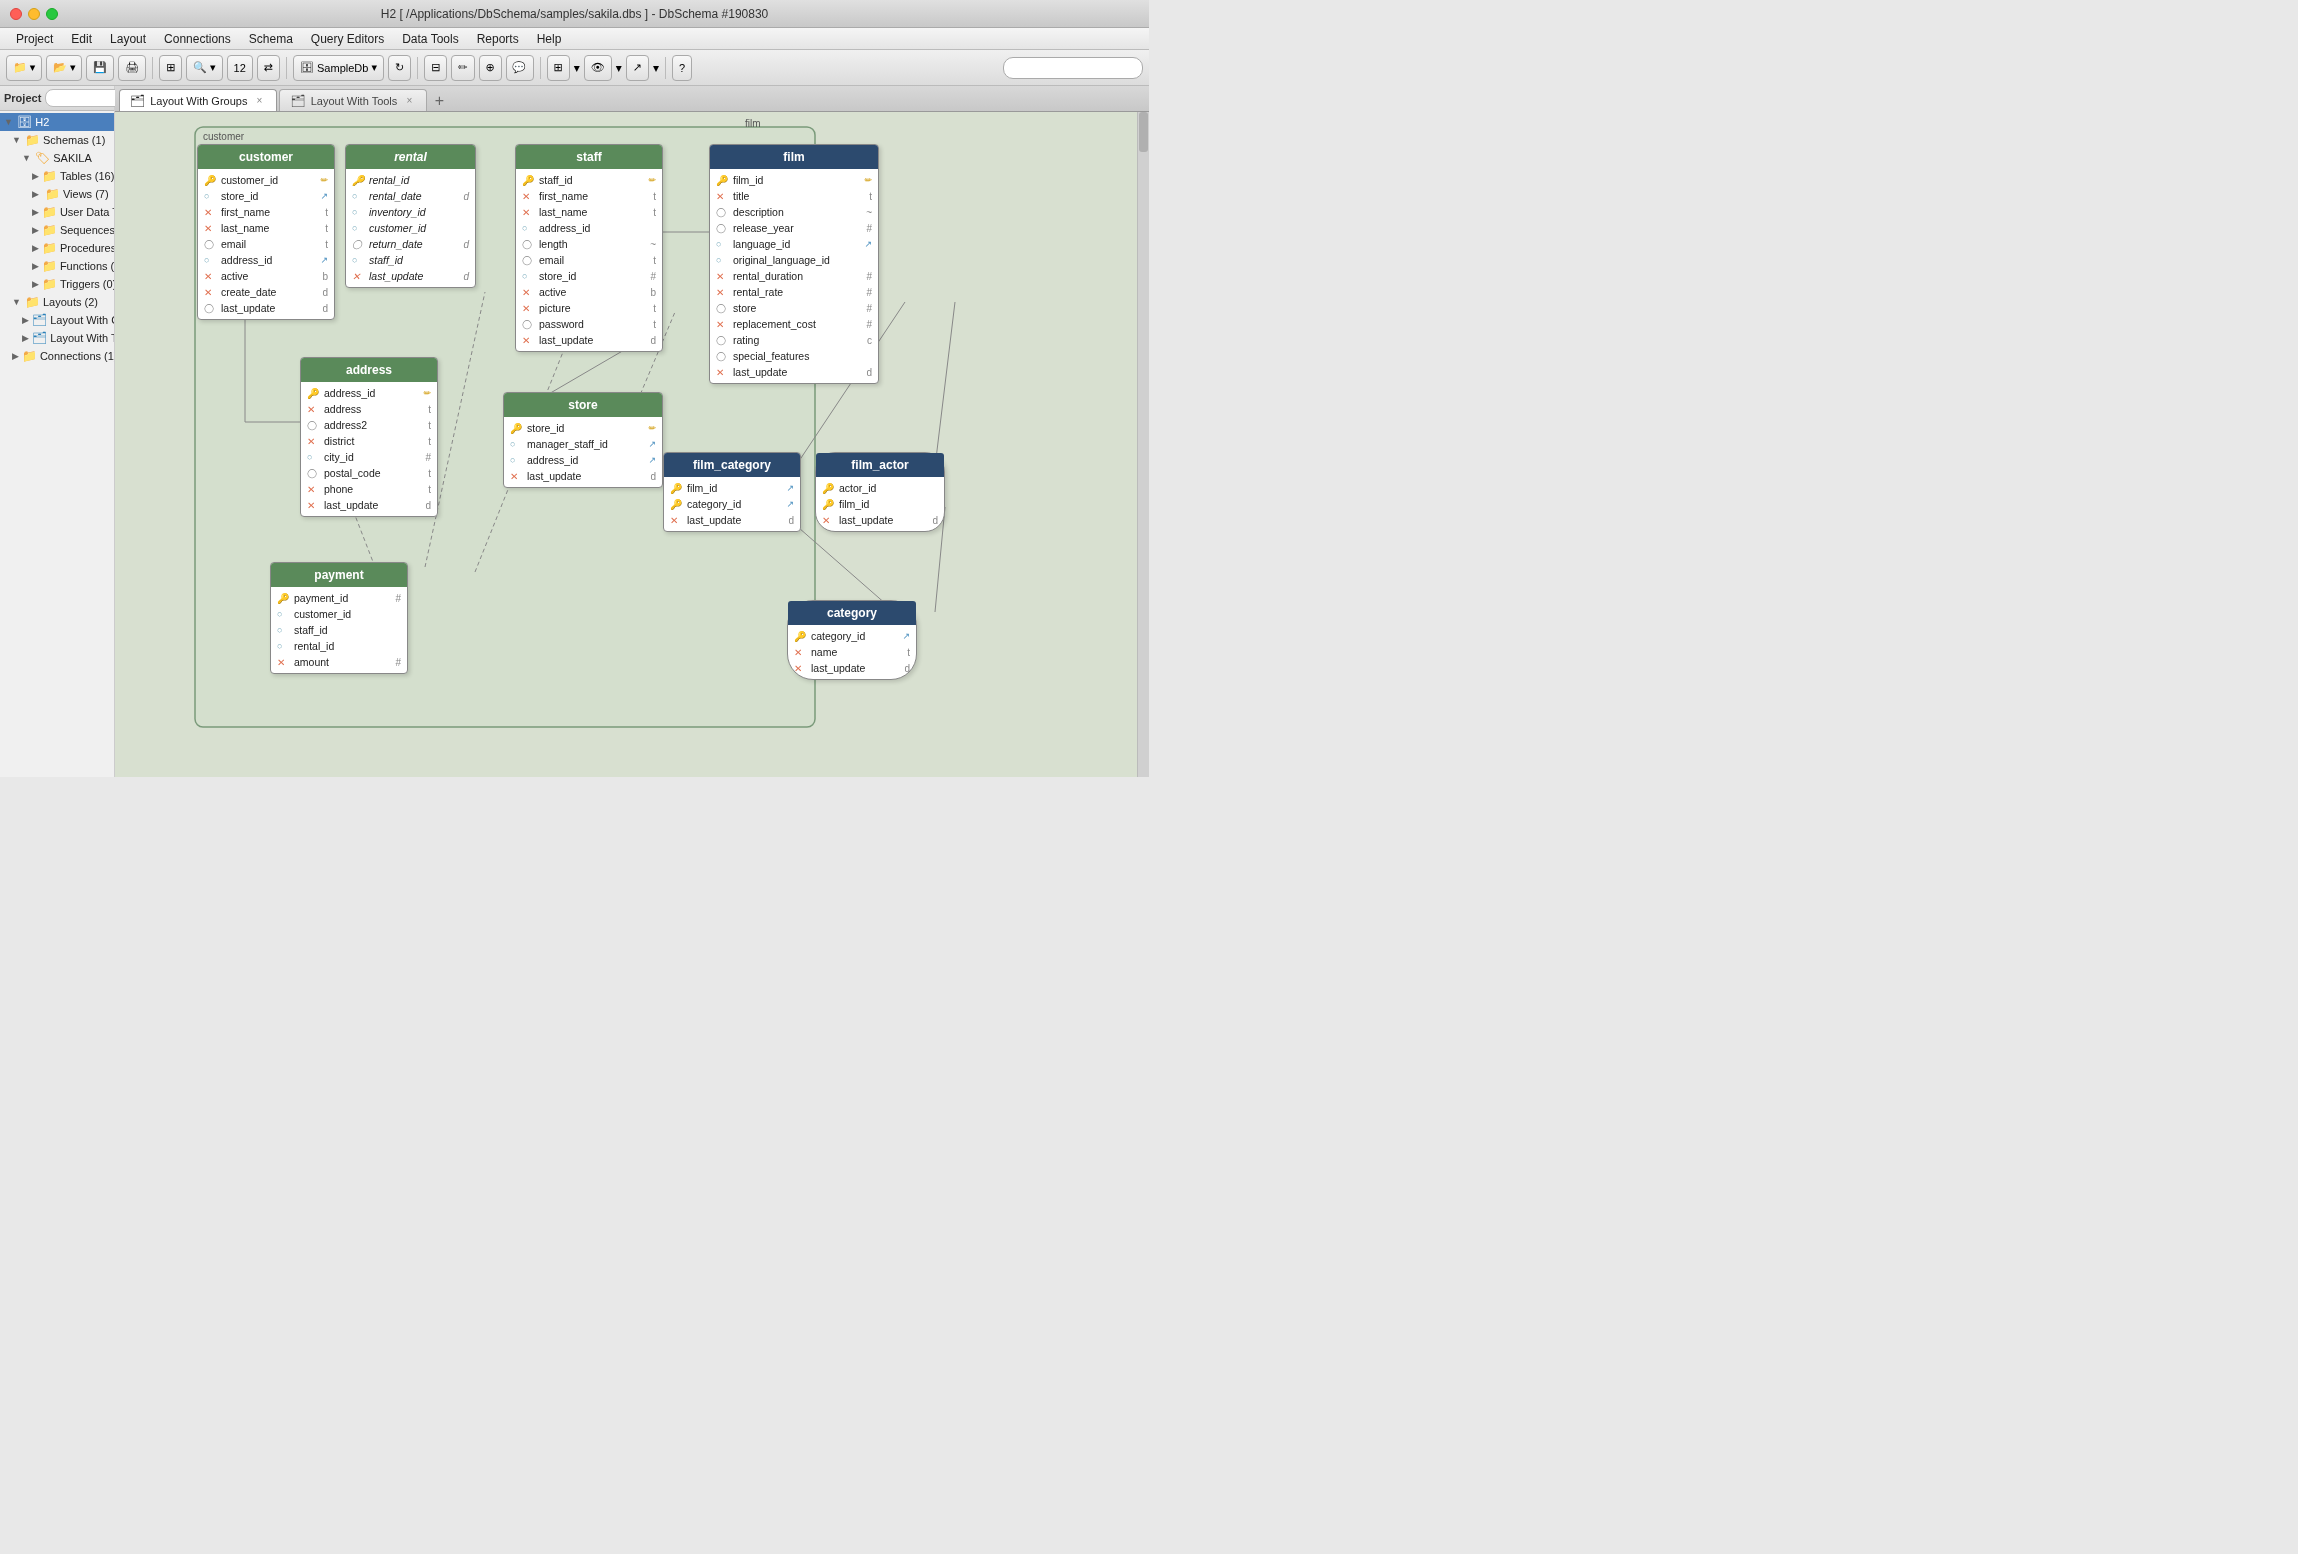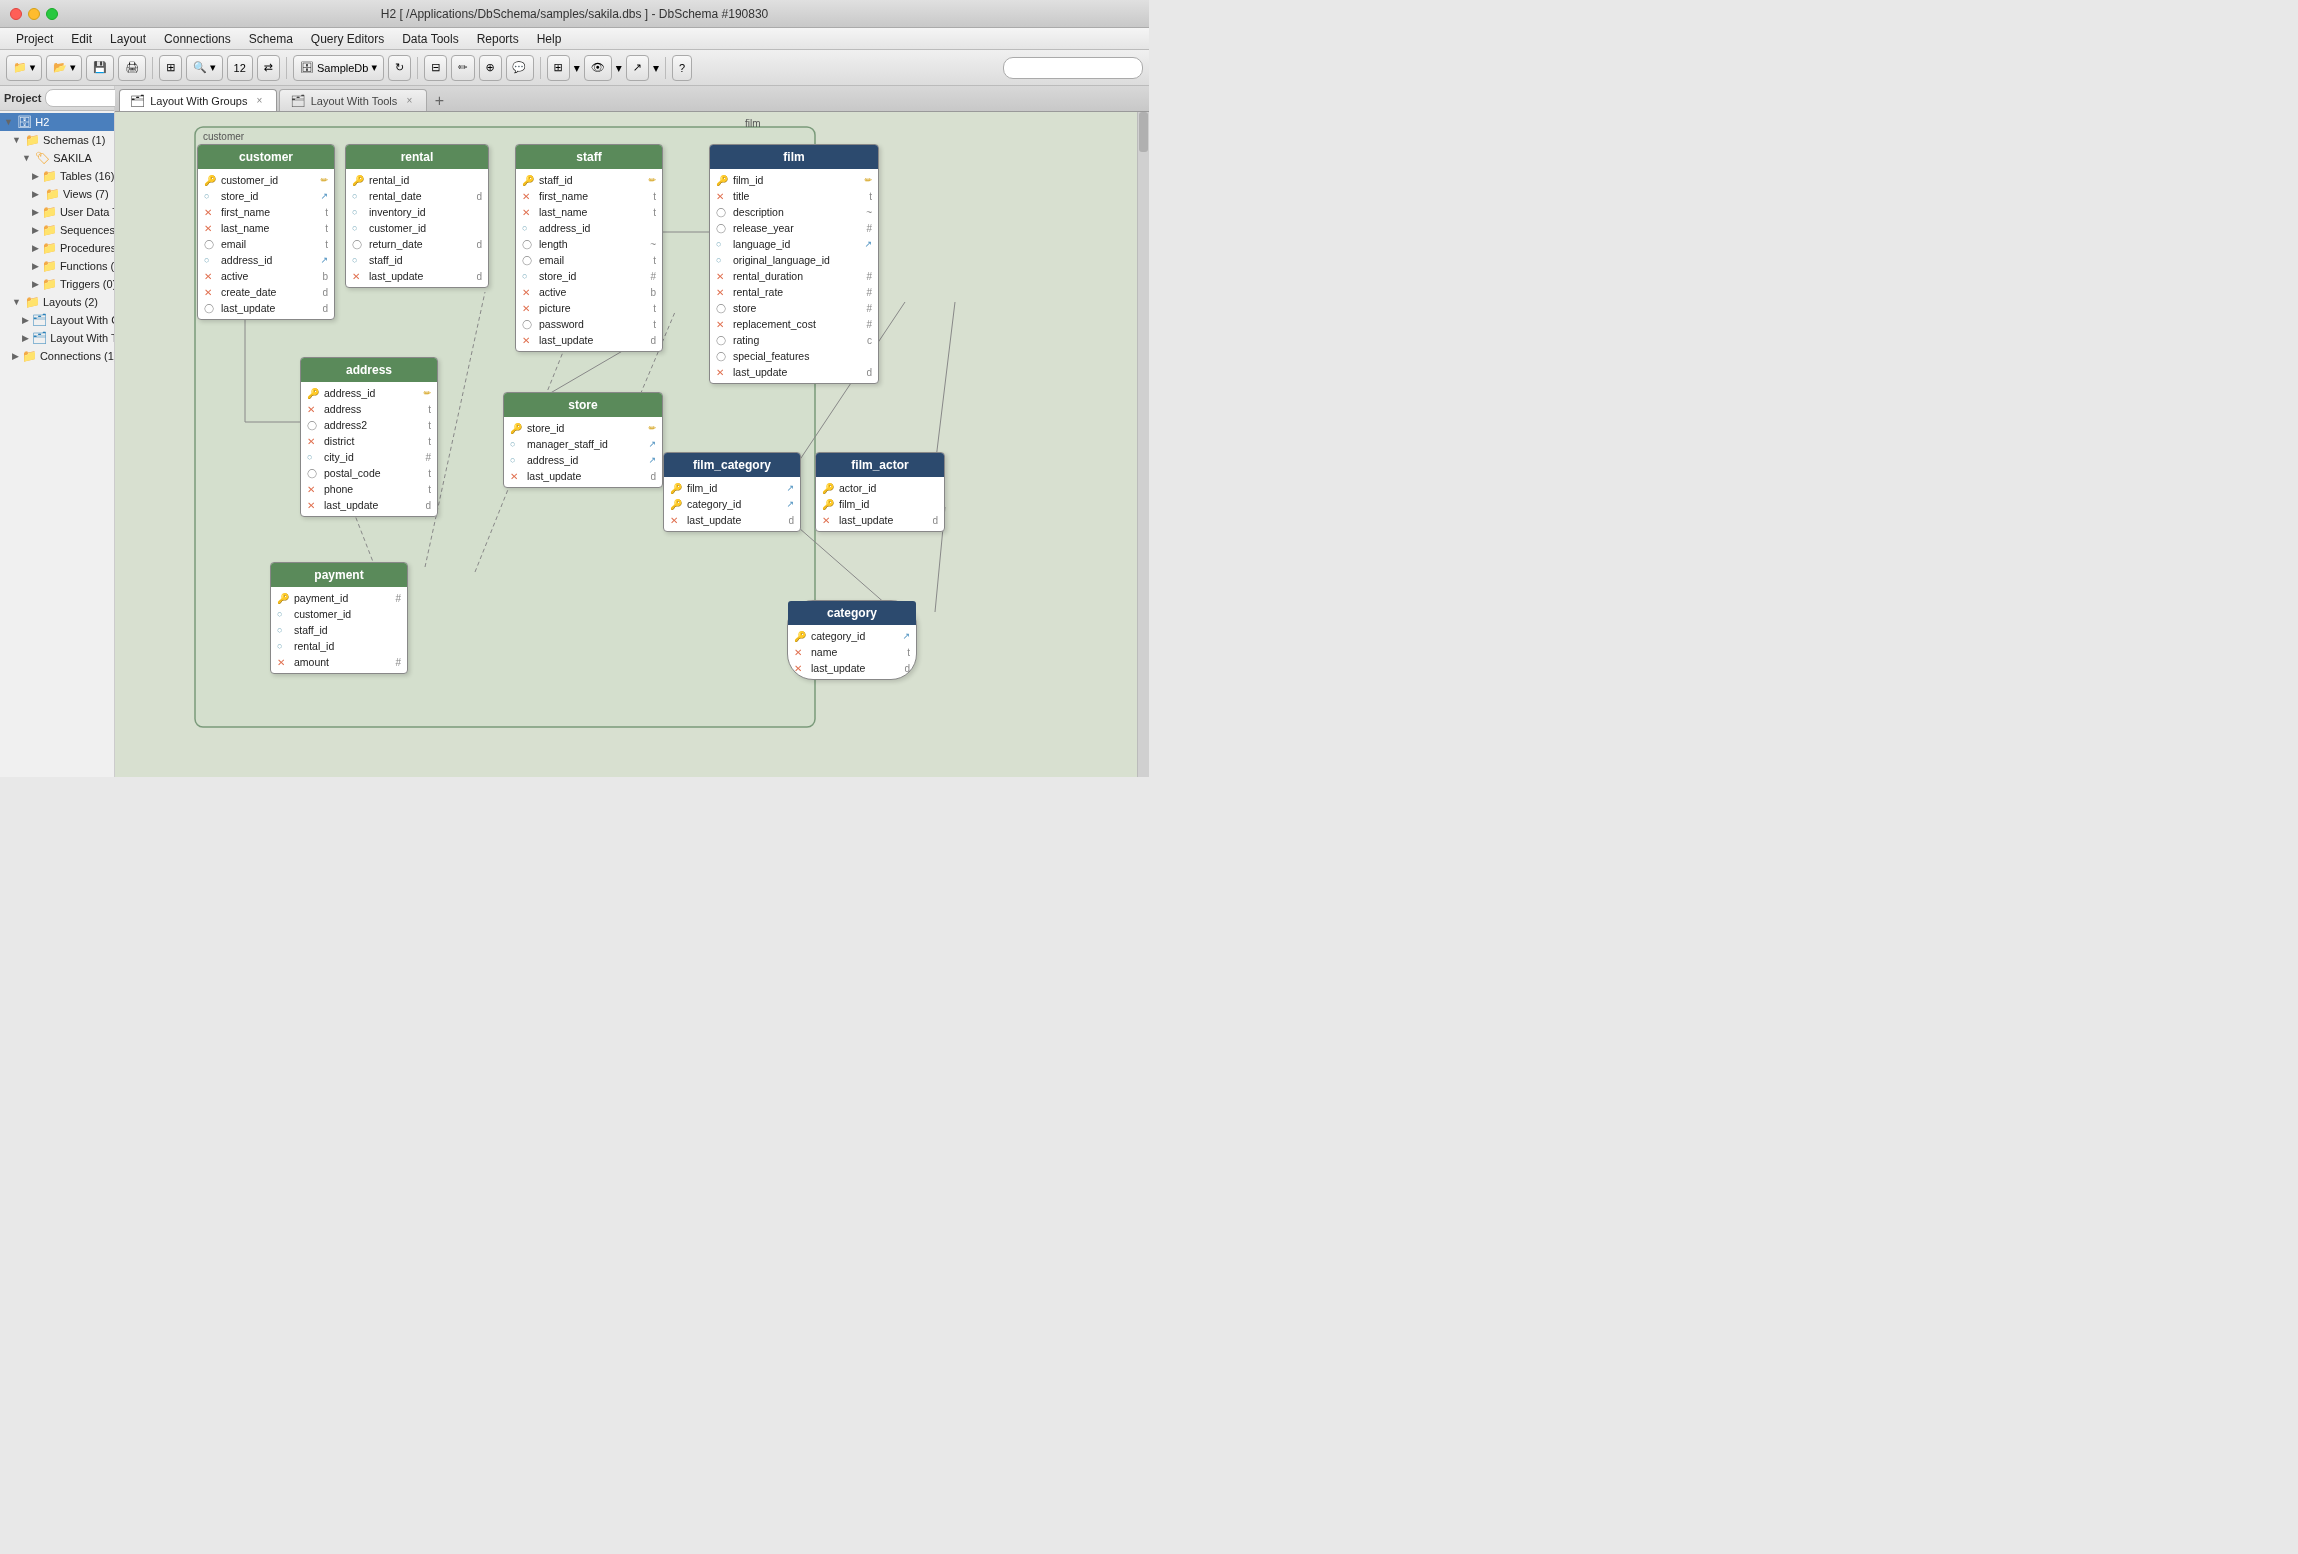--- a/index.html
+++ b/index.html
@@ -378,21 +378,21 @@
               <span class="col-type">d</span>
             </div>
           <div class="table-row">
               <span class="col-icon" style="color:#888;font-size:9px">◯</span>
               <span class="col-name">last_update</span>
               <span class="col-type">d</span>
             </div>
         </div>
       </div>
 
-      <div class="db-table" style="left:230px; top:32px; width:144px;">
+      <div class="db-table" style="left:230px; top:32px; width:131px;font-style:italic;">
         <div class="table-header green">rental</div>
         <div class="table-rows">
           <div class="table-row">
               <span class="col-icon key-icon">🔑</span>
               <span class="col-name">rental_id</span>
             </div>
           <div class="table-row">
               <span class="col-icon fk-icon">○</span>
               <span class="col-name">rental_date</span>
               <span class="col-type">d</span>
@@ -665,21 +665,21 @@
               <span style="color:#4a8fbf;font-size:9px">↗</span>
             </div>
           <div class="table-row">
               <span class="col-icon null-icon">✕</span>
               <span class="col-name">last_update</span>
               <span class="col-type">d</span>
             </div>
         </div>
       </div>
 
-      <div class="db-table" style="left:700px; top:340px; width:130px;">
+      <div class="db-table" style="left:700px; top:340px; width:130px;border-radius:20px;">
         <div class="table-header dark-blue">film_actor</div>
         <div class="table-rows">
           <div class="table-row">
               <span class="col-icon key-icon">🔑</span>
               <span class="col-name">actor_id</span>
             </div>
           <div class="table-row">
               <span class="col-icon key-icon">🔑</span>
               <span class="col-name">film_id</span>
             </div>

